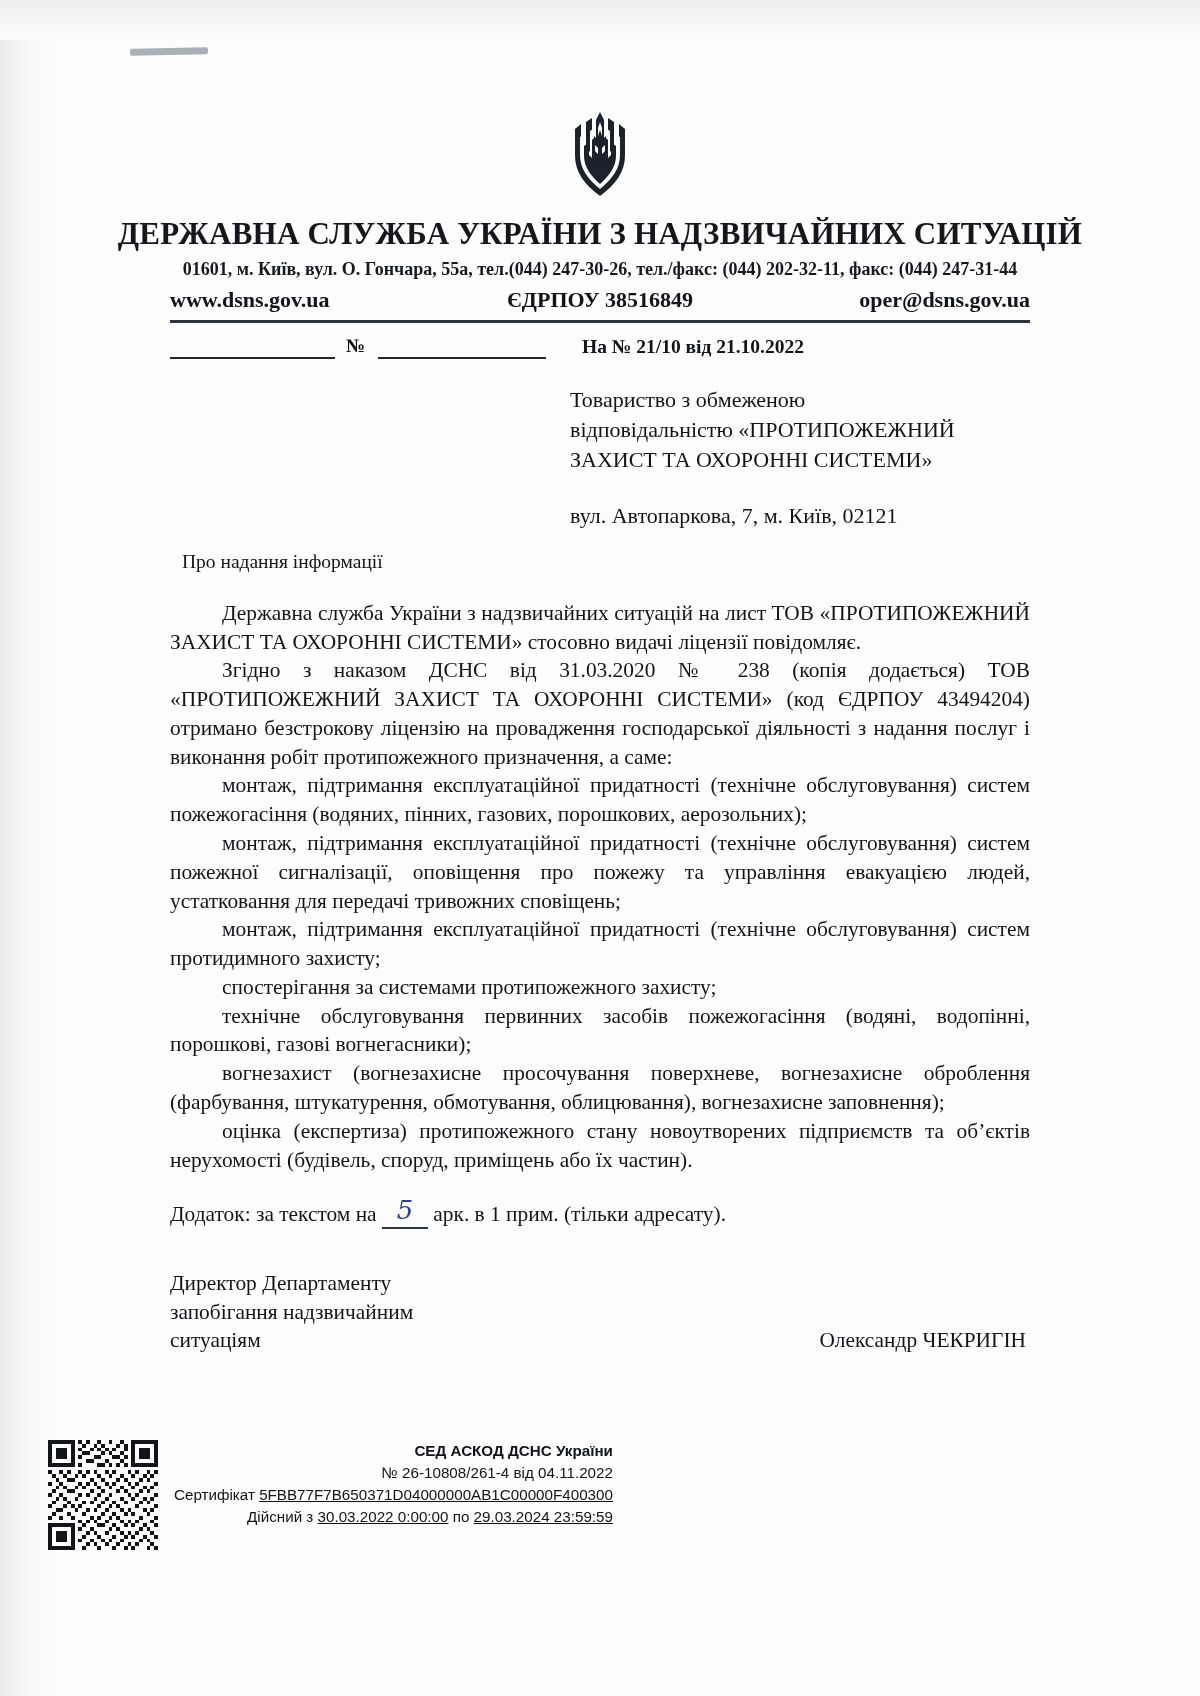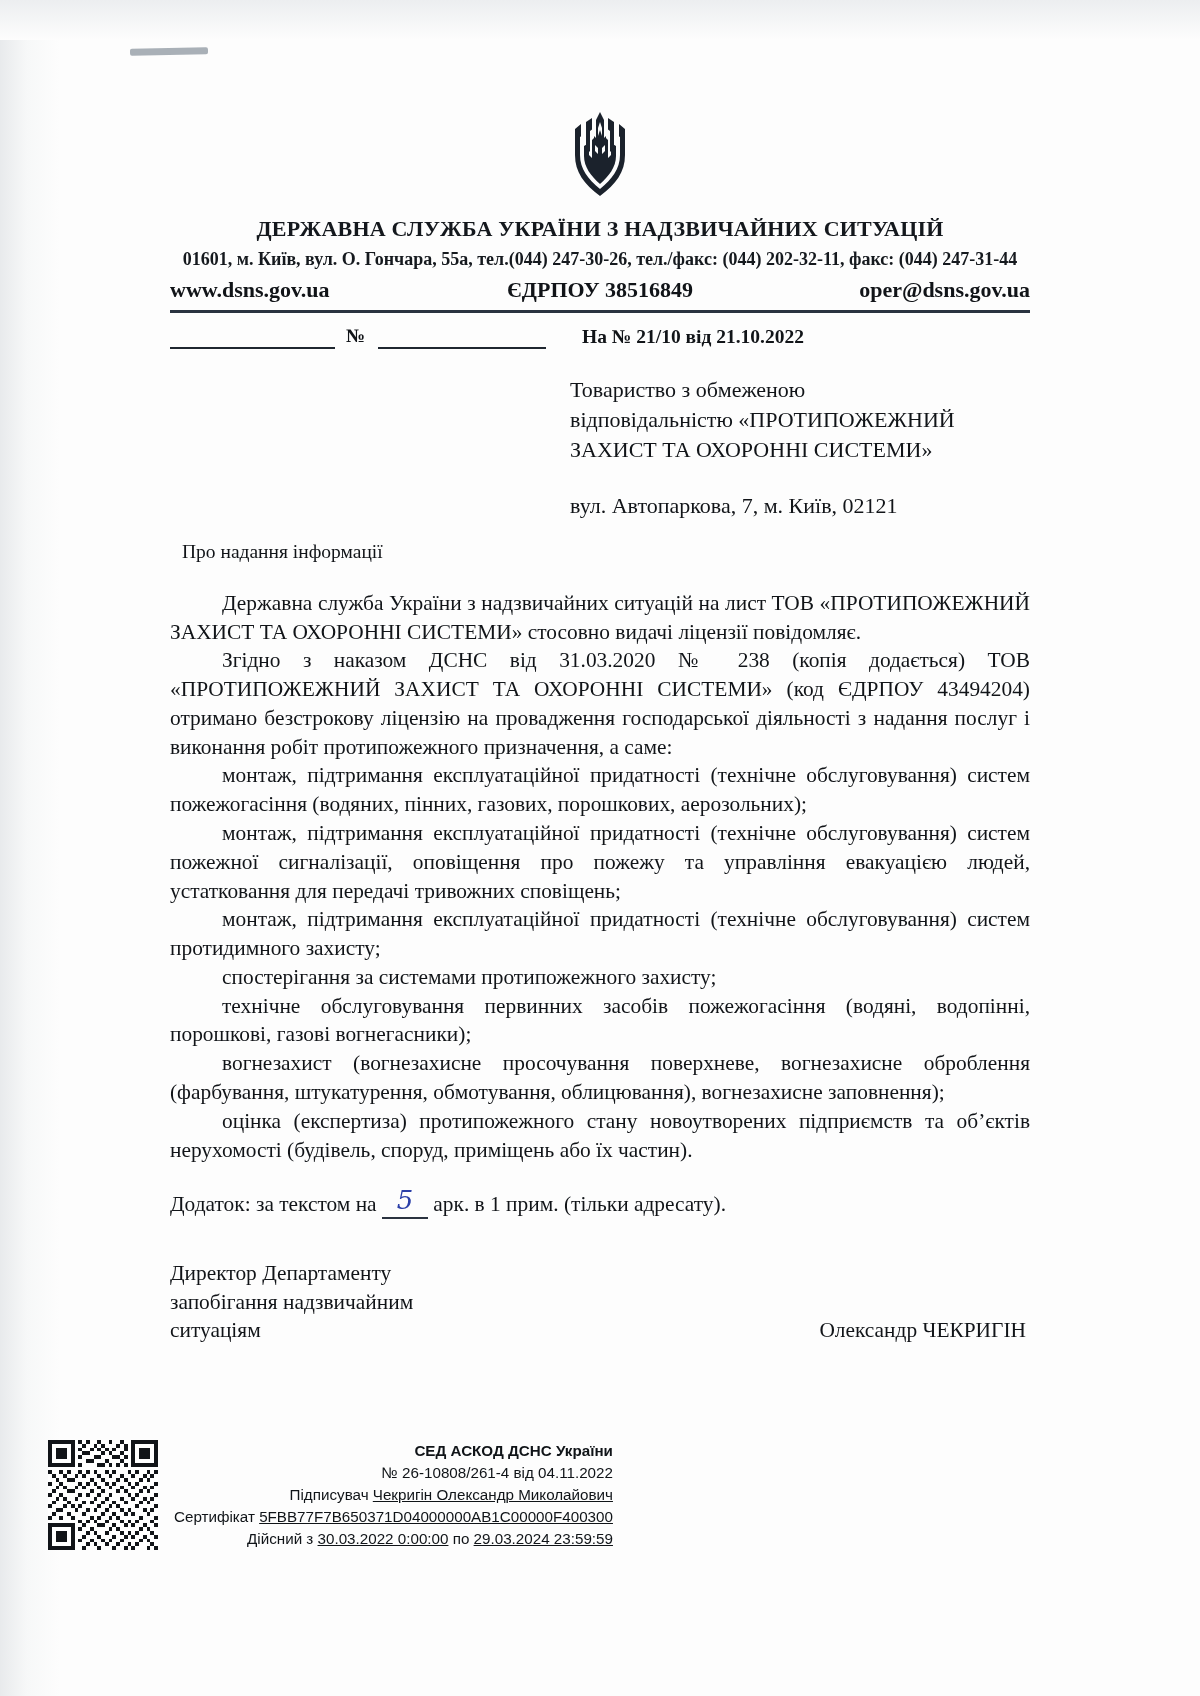--- a/index.html
+++ b/index.html
@@ -59,21 +59,21 @@
     height: 98px;
   }
 
   
   .letterhead {
     text-align: center;
     margin-top: 6px;
   }
   .org-name {
     font-weight: bold;
-    font-size: 22px;
+    font-size: 31px;
     letter-spacing: .2px;
     color: #14181d;
   }
   .org-contacts {
     font-weight: bold;
     font-size: 18px;
     margin-top: 7px;
     color: #15191e;
   }
   .org-row3 {
@@ -558,18 +558,17 @@
             <rect x="20" y="28" width="1" height="1"></rect>
             <rect x="22" y="28" width="1" height="1"></rect>
             <rect x="26" y="28" width="1" height="1"></rect>
             <rect x="28" y="28" width="1" height="1"></rect>
         </g>
       </svg>
     </span>
     <div class="dsinfo">
       <div class="l"><b>СЕД АСКОД ДСНС України</b></div>
       <div class="l">№ 26-10808/261-4 від 04.11.2022</div>
-      <div class="l"><span>Підписувач</span> <span class="u">Чекригін Олександр Миколайович</span></div>
       <div class="l"><span>Сертифікат</span> <span class="u">5FBB77F7B650371D04000000AB1C00000F400300</span></div>
       <div class="l"><span>Дійсний з</span> <span class="u">30.03.2022 0:00:00</span> <span>по</span> <span class="u">29.03.2024 23:59:59</span></div>
     </div>
   </div>
 </div>
 
 </body></html>

